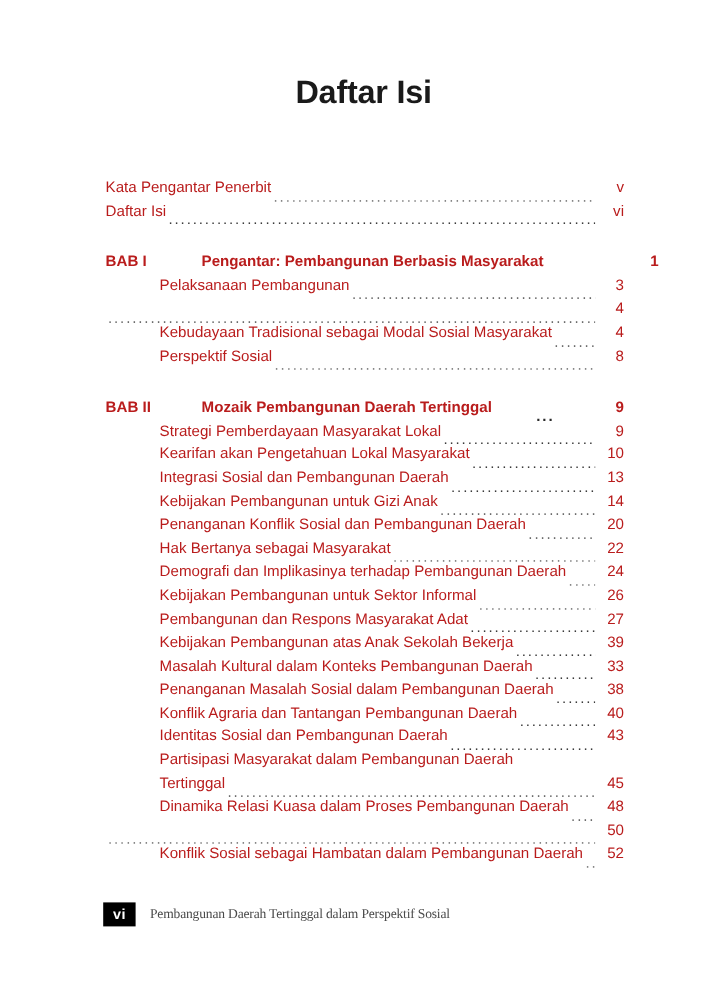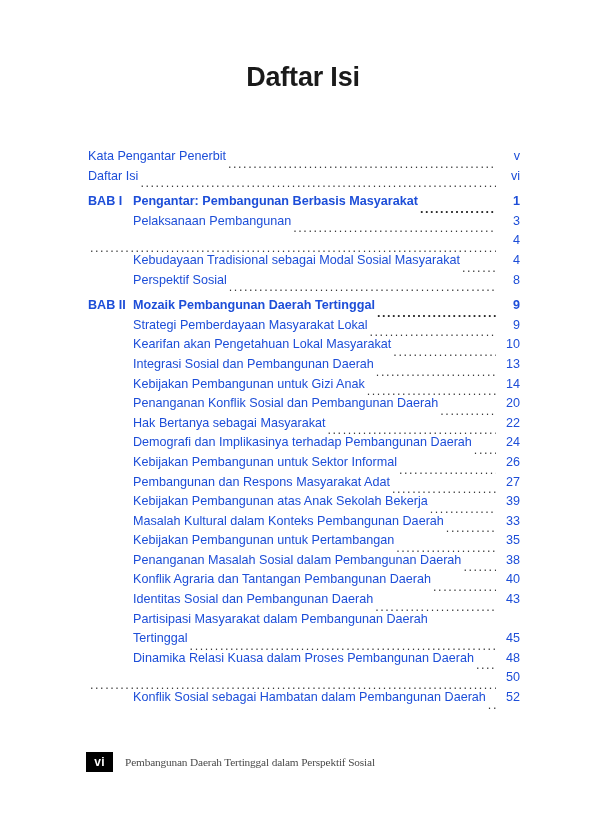--- a/index.html
+++ b/index.html
@@ -41,31 +41,32 @@
     top: 149px;
     left: 88px;
     width: 432px;
   }
 
   .toc-row {
     display: flex;
     align-items: baseline;
     height: 19.6px;
     font-size: 12.6px;
-    color: #1d4ed8;
+    color: #b91c1c;
     white-space: nowrap;
   }
 
   
   .row-front .label { padding-left: 0px; }
 
   
   .row-chapter {
     font-weight: bold;
-    margin-top: 6px;
+    margin-top: 23px;
+    gap: 35px;
   }
   .row-chapter .bab {
     width: 45px;
     flex: 0 0 45px;
     font-weight: bold;
   }
 
   
   .row-sub .label { padding-left: 45px; }
 
@@ -231,25 +232,20 @@
         <span class="label">Kebijakan Pembangunan atas Anak Sekolah Bekerja</span>
         <span class="leader"></span>
         <span class="pageno">39</span>
       </div>
       <div class="toc-row row-sub">
         <span class="label">Masalah Kultural dalam Konteks Pembangunan Daerah</span>
         <span class="leader"></span>
         <span class="pageno">33</span>
       </div>
       <div class="toc-row row-sub">
-        <span class="label">Kebijakan Pembangunan untuk Pertambangan</span>
-        <span class="leader"></span>
-        <span class="pageno">35</span>
-      </div>
-      <div class="toc-row row-sub">
         <span class="label">Penanganan Masalah Sosial dalam Pembangunan Daerah</span>
         <span class="leader"></span>
         <span class="pageno">38</span>
       </div>
       <div class="toc-row row-sub">
         <span class="label">Konflik Agraria dan Tantangan Pembangunan Daerah</span>
         <span class="leader"></span>
         <span class="pageno">40</span>
       </div>
       <div class="toc-row row-sub">

